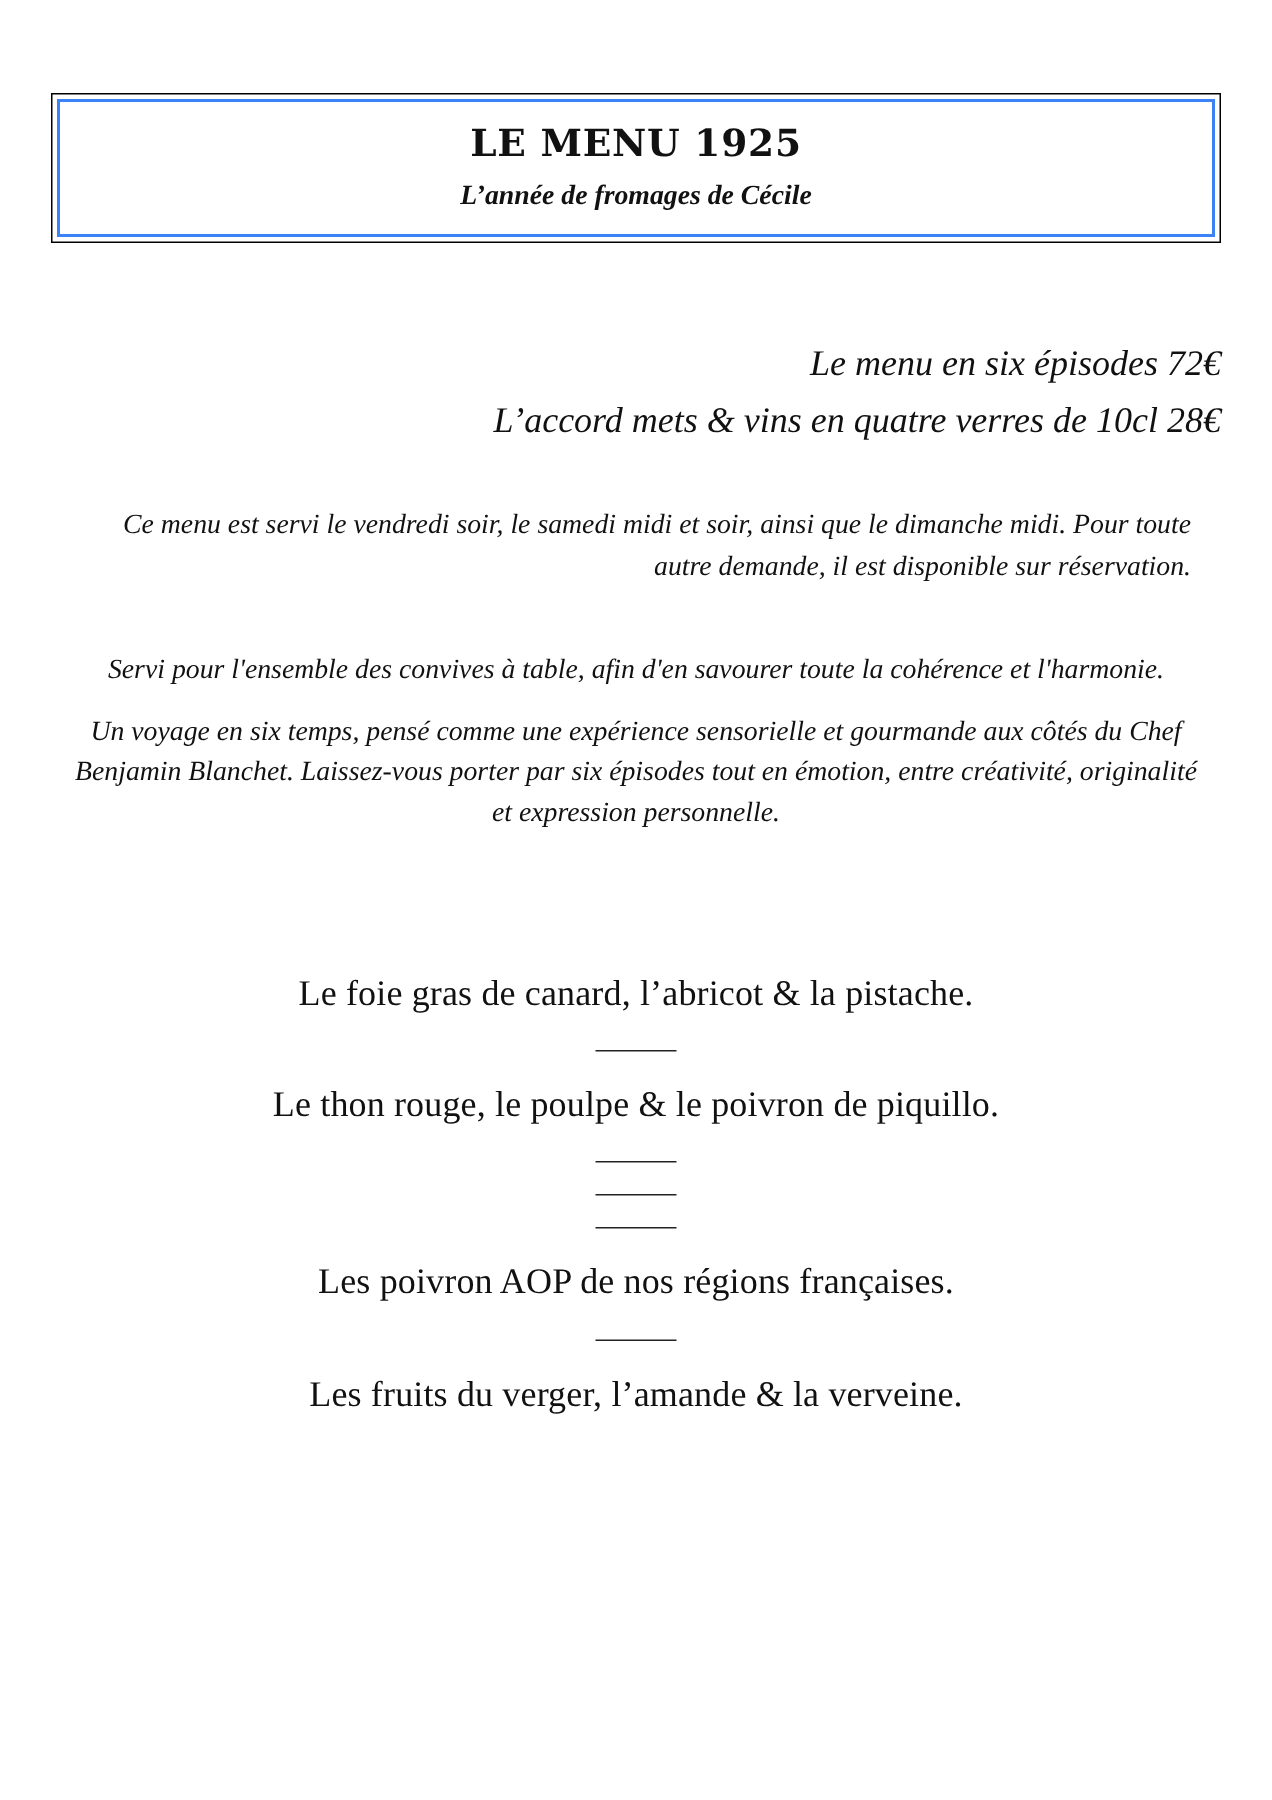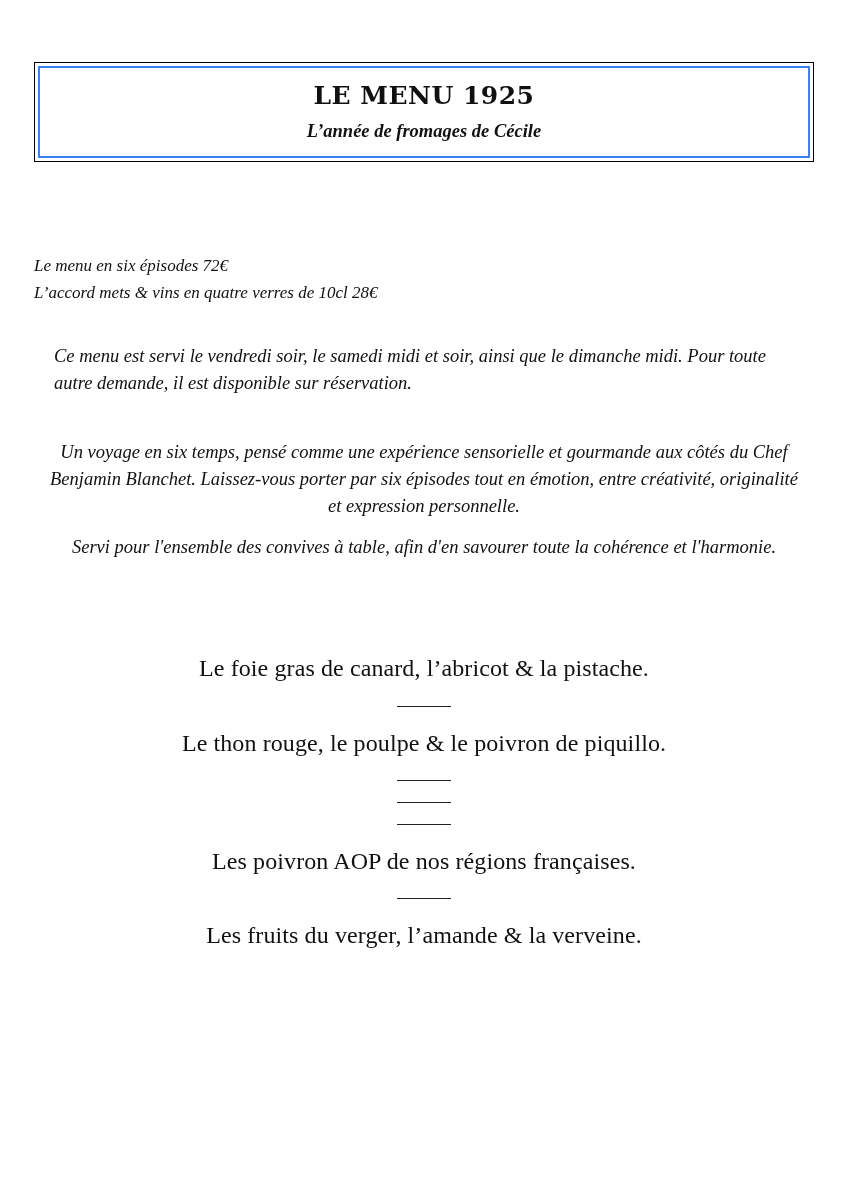--- a/index.html
+++ b/index.html
@@ -44,34 +44,34 @@
   .menu-subtitle {
     font-family: "Liberation Serif", serif;
     font-style: italic;
     font-weight: bold;
     font-size: 18.5px;
     margin-top: 11px;
   }
 
   
   .prices {
-    margin-top: 90px;
-    text-align: left;
+    margin-top: 62px;
+    text-align: right;
     font-style: italic;
-    font-size: 17px;
+    font-size: 24px;
     line-height: 1.62;
   }
   .prices div {
     white-space: nowrap;
   }
 
   .note {
     margin: 36px auto 0 auto;
     width: 740px;
-    text-align: left;
+    text-align: right;
     font-style: italic;
     font-size: 18.5px;
     line-height: 1.48;
   }
 
   .description {
     margin: 42px auto 0 auto;
     width: 760px;
     text-align: center;
     font-style: italic;
@@ -112,22 +112,22 @@
   </div>
 
   <div class="prices">
     <div>Le menu en six épisodes 72€</div>
     <div>L’accord mets &amp; vins en quatre verres de 10cl 28€</div>
   </div>
 
   <div class="note">Ce menu est servi le vendredi soir, le samedi midi et soir, ainsi que le dimanche midi. Pour toute autre demande, il est disponible sur réservation.</div>
 
   <div class="description">
+    <div class="para">Servi pour l'ensemble des convives à table, afin d'en savourer toute la cohérence et l'harmonie.</div>
     <div class="para">Un voyage en six temps, pensé comme une expérience sensorielle et gourmande aux côtés du Chef Benjamin Blanchet. Laissez-vous porter par six épisodes tout en émotion, entre créativité, originalité et expression personnelle.</div>
-    <div class="para">Servi pour l'ensemble des convives à table, afin d'en savourer toute la cohérence et l'harmonie.</div>
   </div>
 
   <div class="courses">
     <div class="course">Le foie gras de canard, l’abricot &amp; la pistache.</div>
     <div class="sep"></div>
     <div class="course">Le thon rouge, le poulpe &amp; le poivron de piquillo.</div>
     <div class="sep"></div>
     <div class="sep"></div>
     <div class="sep"></div>
     <div class="course">Les poivron AOP de nos régions françaises.</div>

